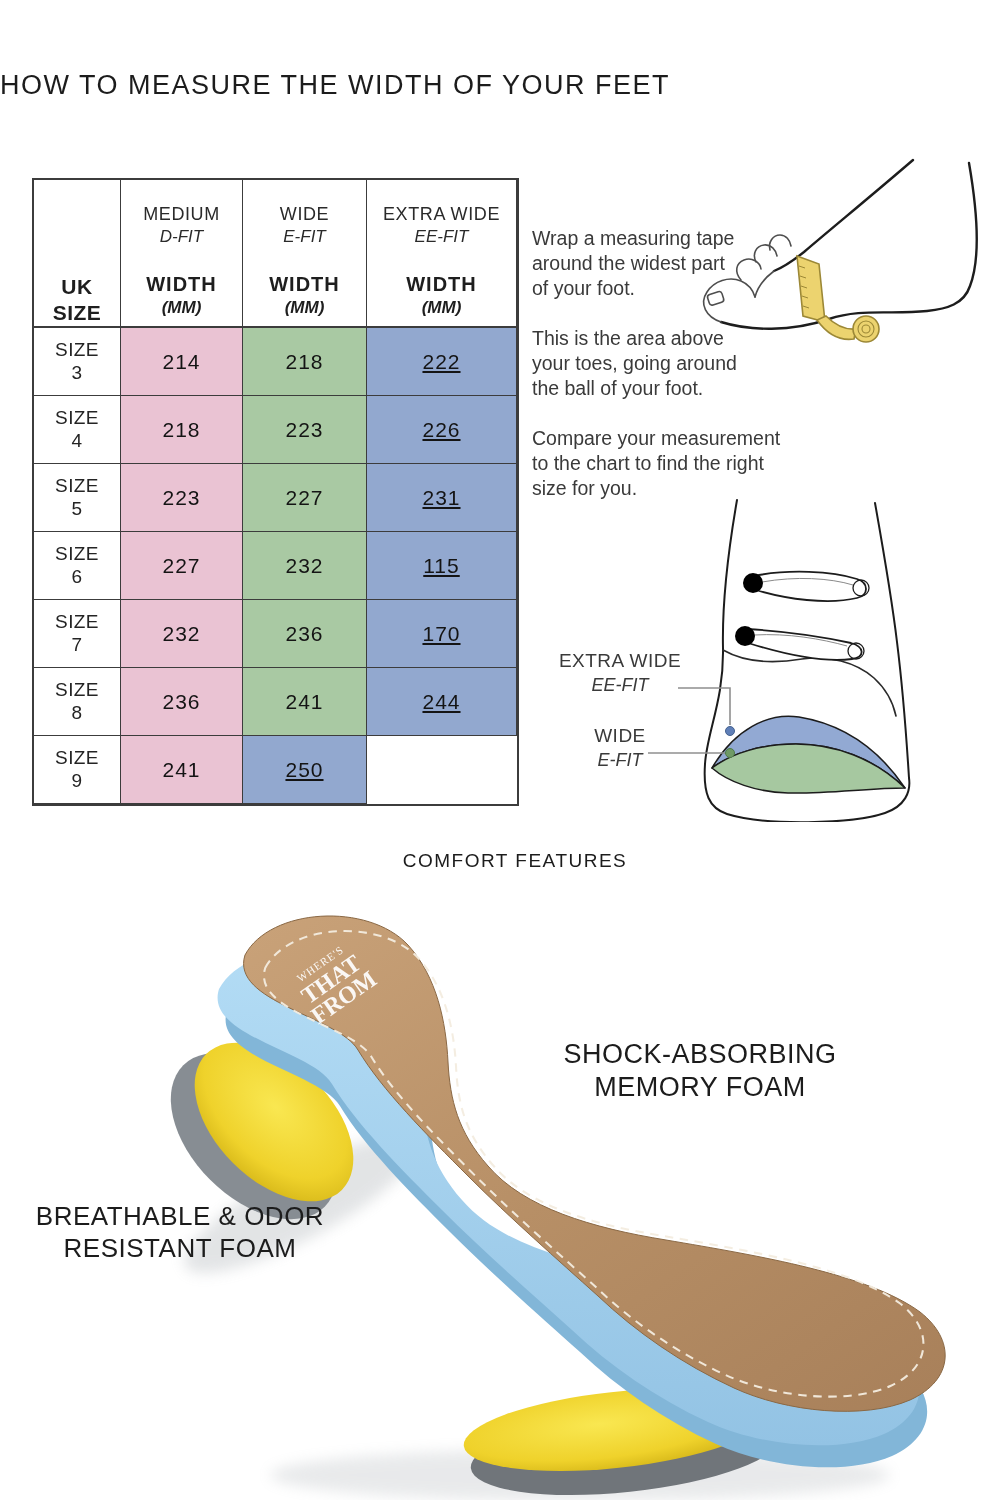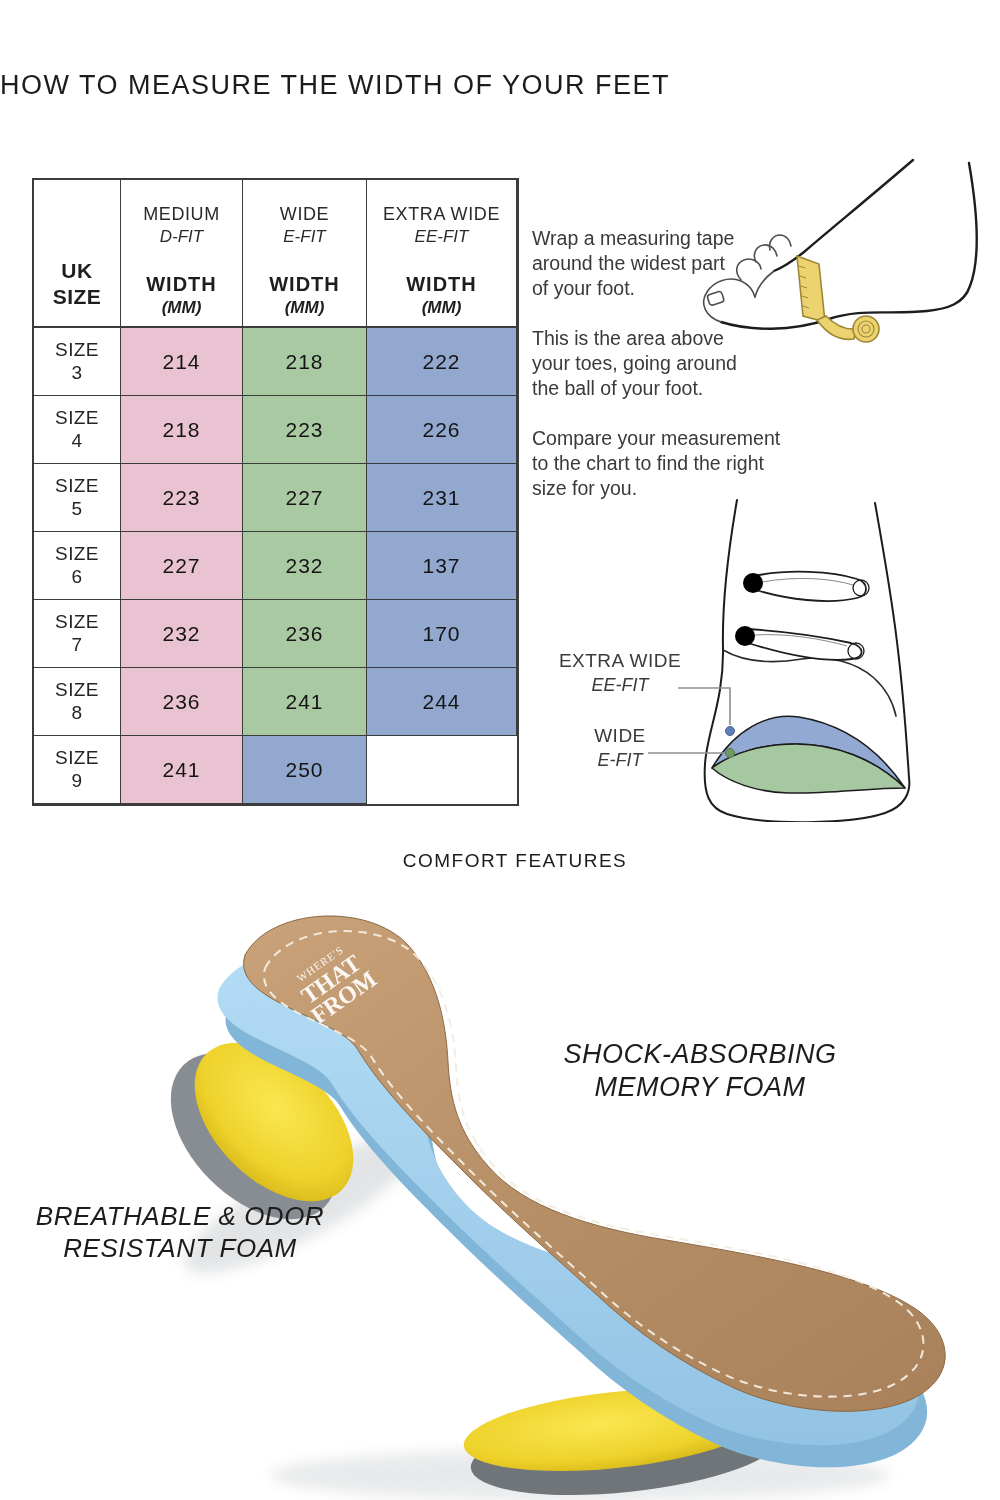--- a/index.html
+++ b/index.html
@@ -8,48 +8,48 @@
 
   
   #main-title{left:0;top:70px;width:1000px;text-align:left;font-size:27px;font-weight:400;letter-spacing:1.5px;color:#1c1c1c;}
   #comfort-title{left:30px;top:850px;width:970px;text-align:center;font-size:19px;font-weight:400;letter-spacing:1.5px;color:#1c1c1c;}
 
   
   #size-table{left:32px;top:178px;width:487px;height:628px;border:2px solid #3c3c3c;box-sizing:border-box;
     display:grid;grid-template-columns:87px 122px 124px 150px;grid-template-rows:148px repeat(7,1fr);}
   .cell{border-right:1px solid #3c3c3c;border-bottom:1px solid #3c3c3c;display:flex;flex-direction:column;align-items:center;justify-content:center;box-sizing:border-box;}
   .cell.head{border-bottom:2px solid #3c3c3c;}
-  .col-uk{justify-content:flex-end;padding-bottom:16px;font-weight:bold;font-size:21px;line-height:1.25;letter-spacing:.5px;}
+  .col-uk{justify-content:flex-end;font-weight:bold;font-size:21px;line-height:1.25;letter-spacing:.5px;}
   .col-fit{justify-content:flex-start;padding-top:24px;}
   .fitname{font-size:18px;letter-spacing:.6px;color:#2a2a2a;}
   .fitcode{font-size:17px;font-style:italic;color:#2a2a2a;margin-top:2px;}
   .wlabel{font-size:20px;font-weight:bold;letter-spacing:1px;margin-top:26px;}
   .wunit{font-size:17px;font-weight:bold;font-style:italic;margin-top:2px;}
   .size-cell{font-size:19px;line-height:1.2;color:#242424;letter-spacing:.4px;}
   .size-cell span{display:block;text-align:center;}
   .val{font-size:21px;letter-spacing:1px;color:#141414;}
   .bg-medium{background:#EAC3D3;}
   .bg-wide{background:#A9C9A3;}
-  .bg-xwide{background:#92A8CF;}
+  .bg-xwide{background:#92A8CF;text-decoration:underline;}
 
   
   #instructions{left:532px;top:226px;width:310px;color:#3a3a3a;}
   #instructions p{margin:0 0 25px 0;}
   #instructions .line{display:block;font-size:19.5px;line-height:25px;}
 
   
   .fit-label{width:124px;text-align:center;color:#3a3a3a;}
   .fit-label .fl-name{font-size:19px;letter-spacing:.5px;display:block;}
   .fit-label .fl-code{font-size:18px;font-style:italic;display:block;margin-top:3px;}
   #fit-label-xw{left:558px;top:650px;}
   #fit-label-w{left:558px;top:725px;}
 
   
   .feature-label{text-align:center;color:#1c1c1c;}
-  .feature-label .line{display:block;font-size:27px;line-height:33px;letter-spacing:.5px;font-style:italic;}
+  .feature-label .line{display:block;font-size:27px;line-height:33px;letter-spacing:.5px;}
   #label-memory{left:545px;top:1038px;width:310px;}
   #label-breathable{left:18px;top:1200px;width:324px;font-size:26px;}
   #label-breathable .line{font-size:26px;line-height:32px;}
 
   svg{display:block;}
 </style>
 </head>
 <body>
 
 <div id="main-title" class="abs">HOW TO MEASURE THE WIDTH OF YOUR FEET</div>
@@ -101,21 +101,21 @@
   <div class="cell val bg-medium">223</div>
   <div class="cell val bg-wide">227</div>
   <div class="cell val bg-xwide">231</div>
 
   <div class="cell size-cell">
       <span>SIZE</span>
       <span>6</span>
     </div>
   <div class="cell val bg-medium">227</div>
   <div class="cell val bg-wide">232</div>
-  <div class="cell val bg-xwide">137</div>
+  <div class="cell val bg-xwide">115</div>
 
   <div class="cell size-cell">
       <span>SIZE</span>
       <span>7</span>
     </div>
   <div class="cell val bg-medium">232</div>
   <div class="cell val bg-wide">236</div>
   <div class="cell val bg-xwide">170</div>
 
   <div class="cell size-cell">

